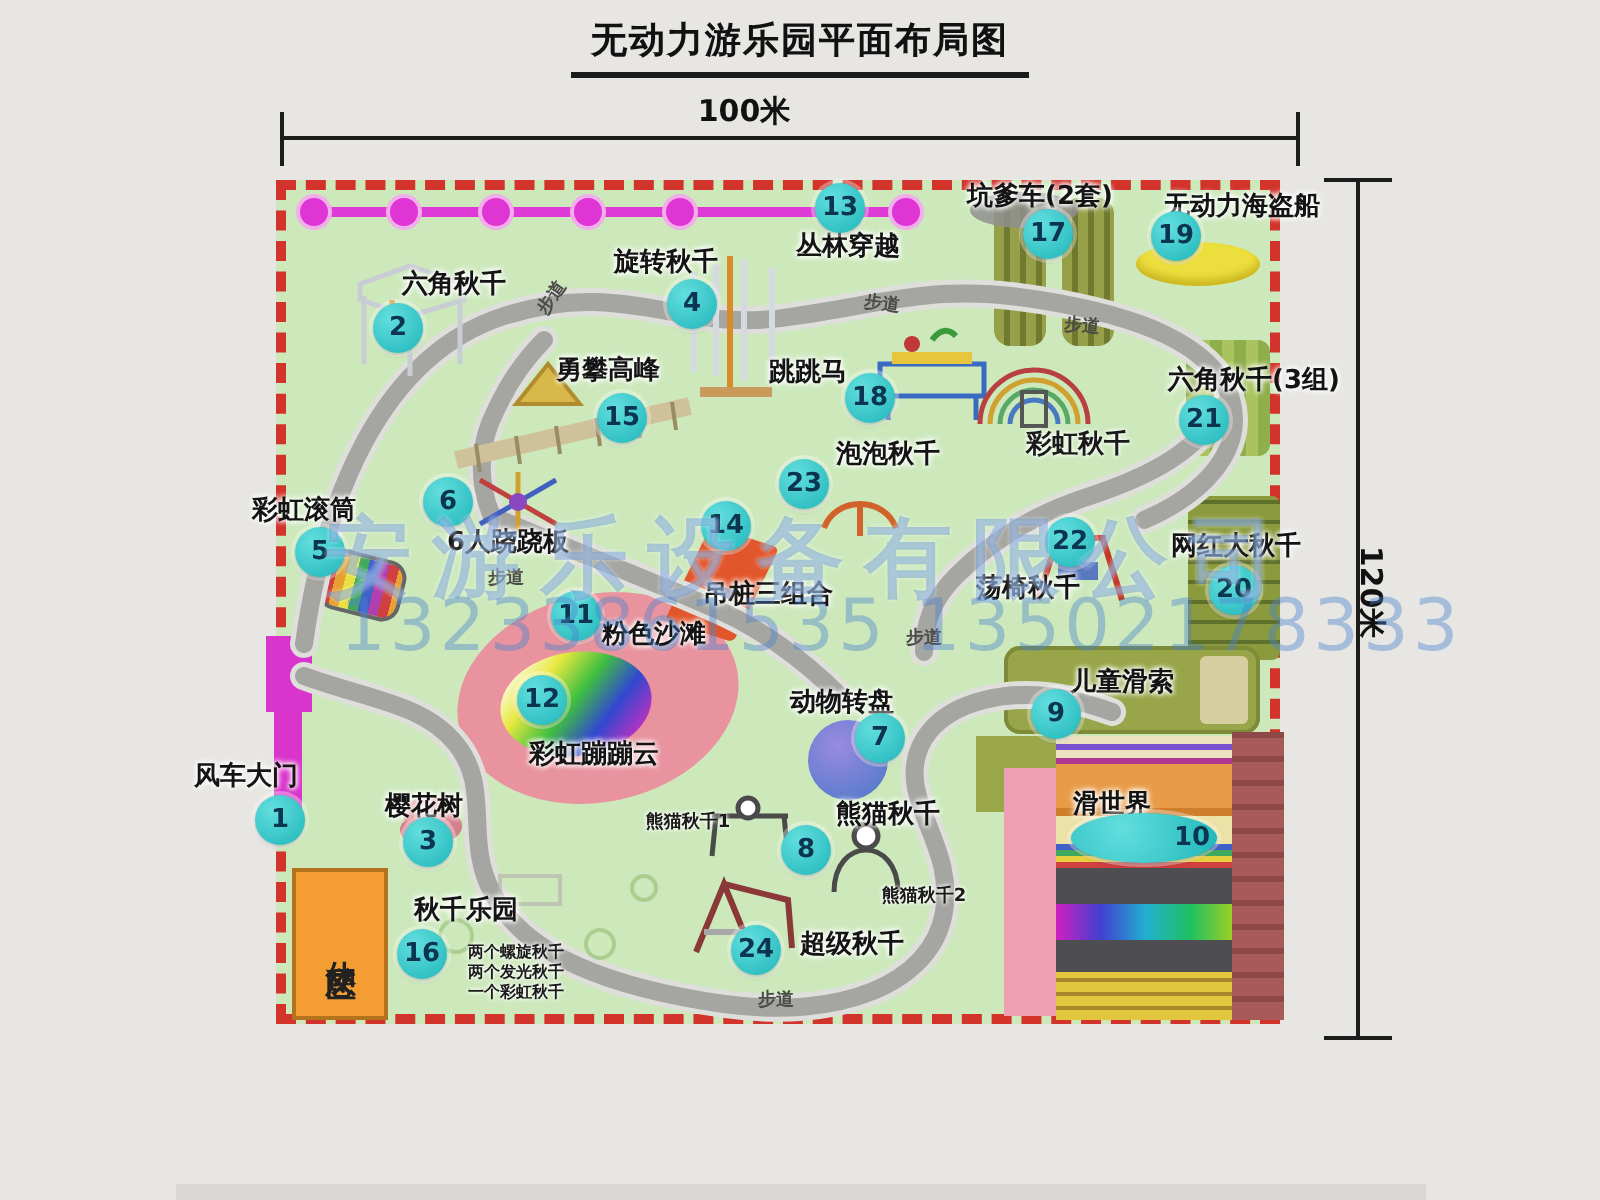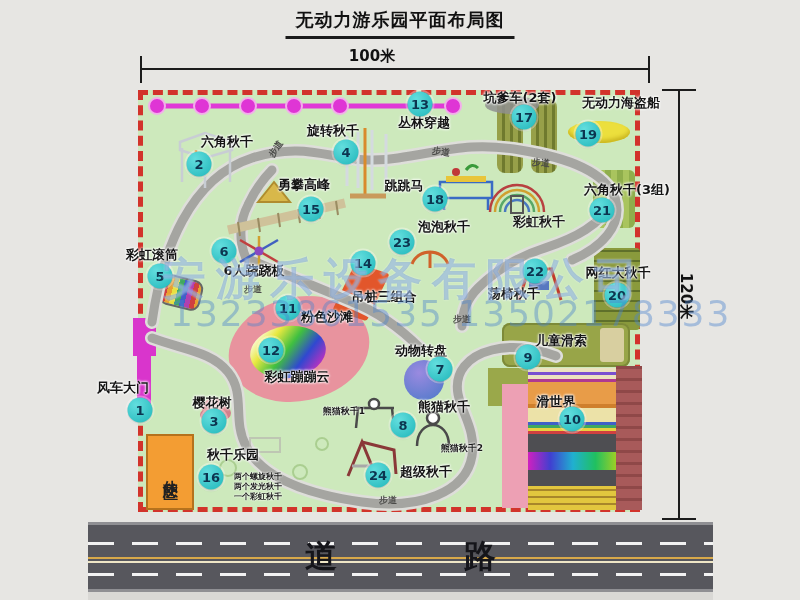--- a/index.html
+++ b/index.html
@@ -242,39 +242,39 @@
       <div class="badge" style="left: 160px; top: 276px;">5</div>
       <div class="attr-label" style="left: 254px; top: 271px;">6人跷跷板</div>
       <div class="badge" style="left: 224px; top: 251px;">6</div>
       <div class="attr-label" style="left: 421px; top: 351px;">动物转盘</div>
       <div class="badge" style="left: 440px; top: 369px;">7</div>
       <div class="attr-label" style="left: 444px; top: 407px;">熊猫秋千</div>
       <div class="badge" style="left: 403px; top: 425px;">8</div>
       <div class="attr-label" style="left: 561px; top: 341px;">儿童滑索</div>
       <div class="badge" style="left: 528px; top: 357px;">9</div>
       <div class="attr-label" style="left: 556px; top: 402px;">滑世界</div>
-      <div class="badge" style="left: 572px; top: 419px;">10</div>
+      <div class="badge" style="left: 572px; top: 419px; padding-left: 48px;">10</div>
       <div class="attr-label" style="left: 327px; top: 317px;">粉色沙滩</div>
       <div class="badge" style="left: 288px; top: 308px;">11</div>
       <div class="attr-label" style="left: 297px; top: 377px;">彩虹蹦蹦云</div>
       <div class="badge" style="left: 271px; top: 350px;">12</div>
       <div class="attr-label" style="left: 424px; top: 123px;">丛林穿越</div>
       <div class="badge" style="left: 420px; top: 104px;">13</div>
       <div class="attr-label" style="left: 384px; top: 297px;">吊桩三组合</div>
       <div class="badge" style="left: 363px; top: 263px;">14</div>
       <div class="attr-label" style="left: 304px; top: 185px;">勇攀高峰</div>
       <div class="badge" style="left: 311px; top: 209px;">15</div>
       <div class="attr-label" style="left: 233px; top: 455px;">秋千乐园</div>
       <div class="badge" style="left: 211px; top: 477px;">16</div>
       <div class="attr-label" style="left: 520px; top: 98px;">坑爹车(2套)</div>
       <div class="badge" style="left: 524px; top: 117px;">17</div>
       <div class="attr-label" style="left: 404px; top: 186px;">跳跳马</div>
       <div class="badge" style="left: 435px; top: 199px;">18</div>
       <div class="attr-label" style="left: 621px; top: 103px;">无动力海盗船</div>
-      <div class="badge" style="left: 588px; top: 134px;">19</div>
+      <div class="badge" style="left: 588px; top: 118px;">19</div>
       <div class="attr-label" style="left: 618px; top: 273px;">网红大秋千</div>
       <div class="badge" style="left: 617px; top: 295px;">20</div>
       <div class="attr-label" style="left: 627px; top: 190px;">六角秋千(3组)</div>
       <div class="badge" style="left: 602px; top: 210px;">21</div>
       <div class="attr-label" style="left: 514px; top: 294px;">荡椅秋千</div>
       <div class="badge" style="left: 535px; top: 271px;">22</div>
       <div class="attr-label" style="left: 444px; top: 227px;">泡泡秋千</div>
       <div class="badge" style="left: 402px; top: 242px;">23</div>
       <div class="attr-label" style="left: 426px; top: 472px;">超级秋千</div>
       <div class="badge" style="left: 378px; top: 475px;">24</div>
@@ -288,22 +288,15 @@
       <div class="path-label" style="transform: translate(-50%, -50%) rotate(8deg); left: 441px; top: 152px;">步道</div>
       <div class="path-label" style="transform: translate(-50%, -50%) rotate(5deg); left: 541px; top: 163px;">步道</div>
       <div class="path-label" style="transform: translate(-50%, -50%) rotate(0deg); left: 253px; top: 289px;">步道</div>
       <div class="path-label" style="transform: translate(-50%, -50%) rotate(0deg); left: 462px; top: 319px;">步道</div>
       <div class="path-label" style="transform: translate(-50%, -50%) rotate(0deg); left: 388px; top: 500px;">步道</div>
     </div>
 
   <div id="wm1">安游乐设备有限公司</div>
   <div id="wm2">13233861535 13502178333</div>
 
-  <div id="road">
-    <div class="lane" style="top:17px;"></div>
-    <div class="center-line" style="top:32px;background:#d8a94a;"></div>
-    <div class="center-line" style="top:36px;background:#efe6c6;"></div>
-    <div class="lane" style="top:48px;"></div>
-    <div id="road-label">道 路</div>
-  </div>
   <div id="below-road"></div>
 
 </div>
 
 </body></html>

